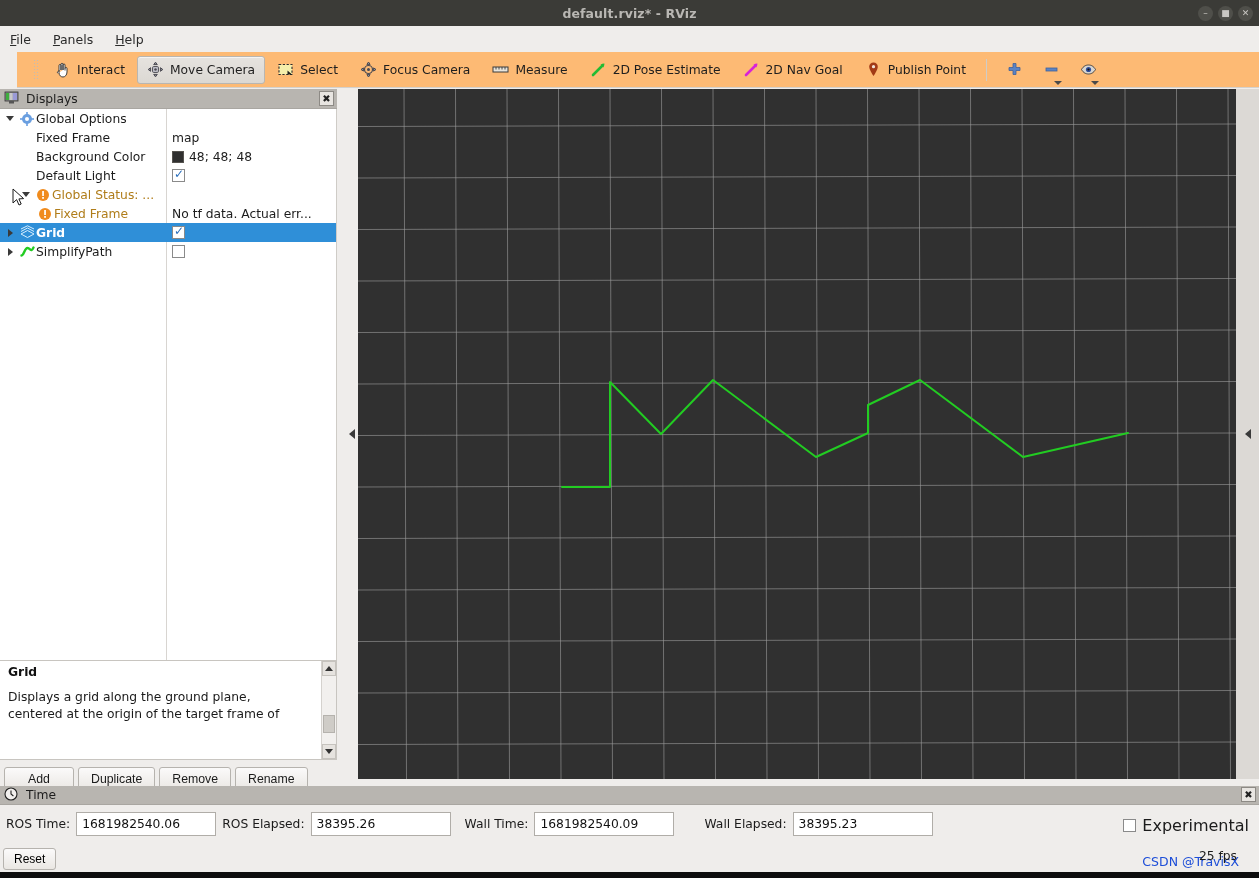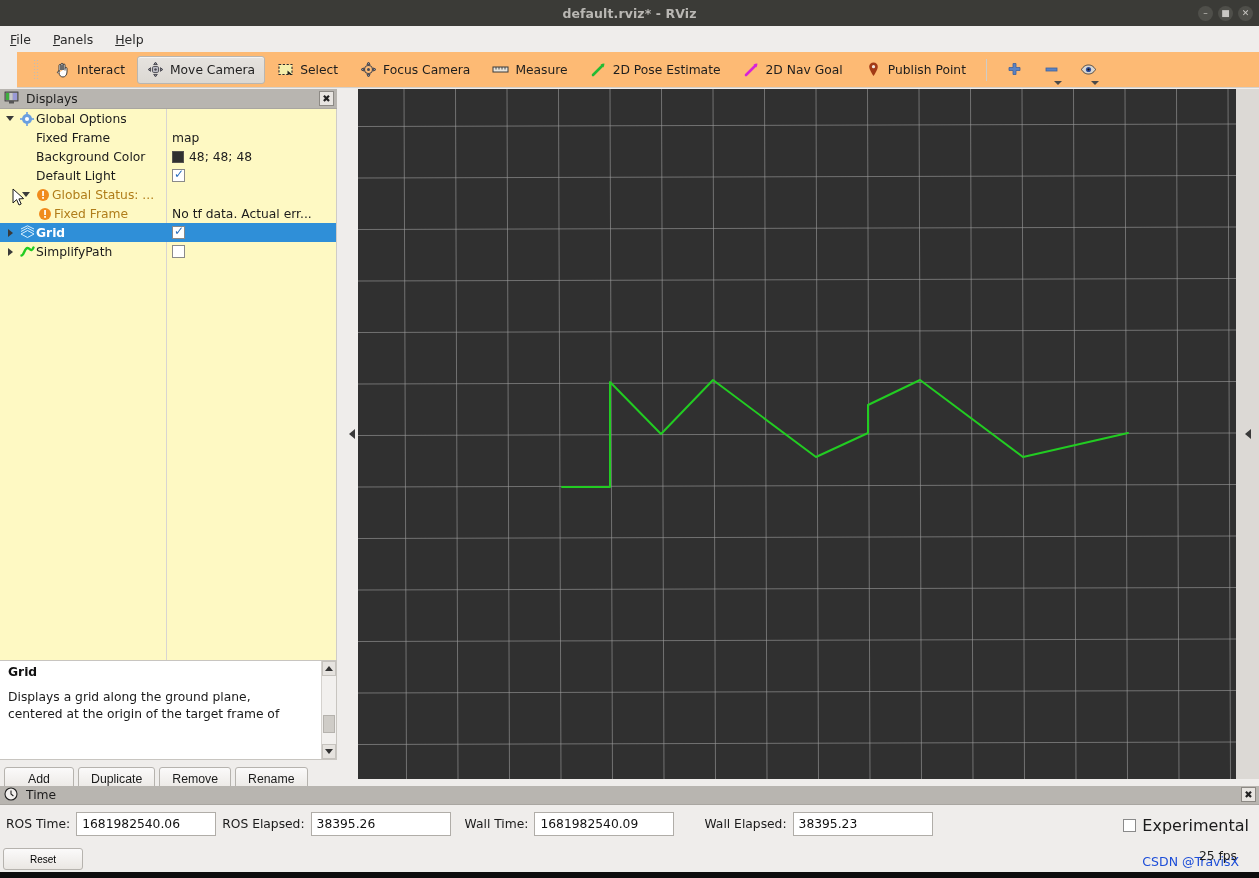--- a/index.html
+++ b/index.html
@@ -101,21 +101,21 @@
   .panel-close {
     position: absolute; right: 3px; top: 2px;
     width: 15px; height: 15px;
     border: 1px solid #8d8a85; background: #e8e5e1;
     font-size: 10px; line-height: 13px; text-align: center; color: #222;
     cursor: pointer;
   }
 
   .tree {
     position: absolute; left: 0; top: 20px; width: 337px; height: 551px;
-    background: #fef9c3; overflow: hidden;
+    background: #ffffff; overflow: hidden;
     border-right: 1px solid #cfccc7;
   }
   .tree-col-div {
     position: absolute; left: 166px; top: 0; width: 1px; height: 551px;
     background: #d8d5d1;
   }
   .trow {
     position: relative; height: 19px; display: flex; align-items: center;
     cursor: pointer;
   }
@@ -209,24 +209,24 @@
     font-size: 12.3px; color: #101010; padding: 0 5px;
     display: flex; align-items: center;
   }
   .exp-wrap {
     position: absolute; right: 10px; top: 30px;
     display: flex; align-items: center; gap: 6px;
   }
   .exp-wrap span { font-size: 16px; color: #1b1b1b; }
   .reset-btn {
     position: absolute; left: 3px; top: 62px;
-    height: 22px; padding: 0 26px;
+    height: 22px; padding: 0 10px;
     background: linear-gradient(#fbfafa, #eae7e3);
     border: 1px solid #b6b3ae; border-radius: 3px;
-    font-size: 10px; cursor: pointer;
+    font-size: 12px; cursor: pointer;
   }
   .fps {
     position: absolute; right: 22px; top: 63px;
     font-size: 12.3px; color: #1b1b1b;
   }
   .watermark {
     position: absolute; right: 20px; top: 68px;
     font-size: 12.5px; color: #1d4ed8;
     pointer-events: none;
   }

